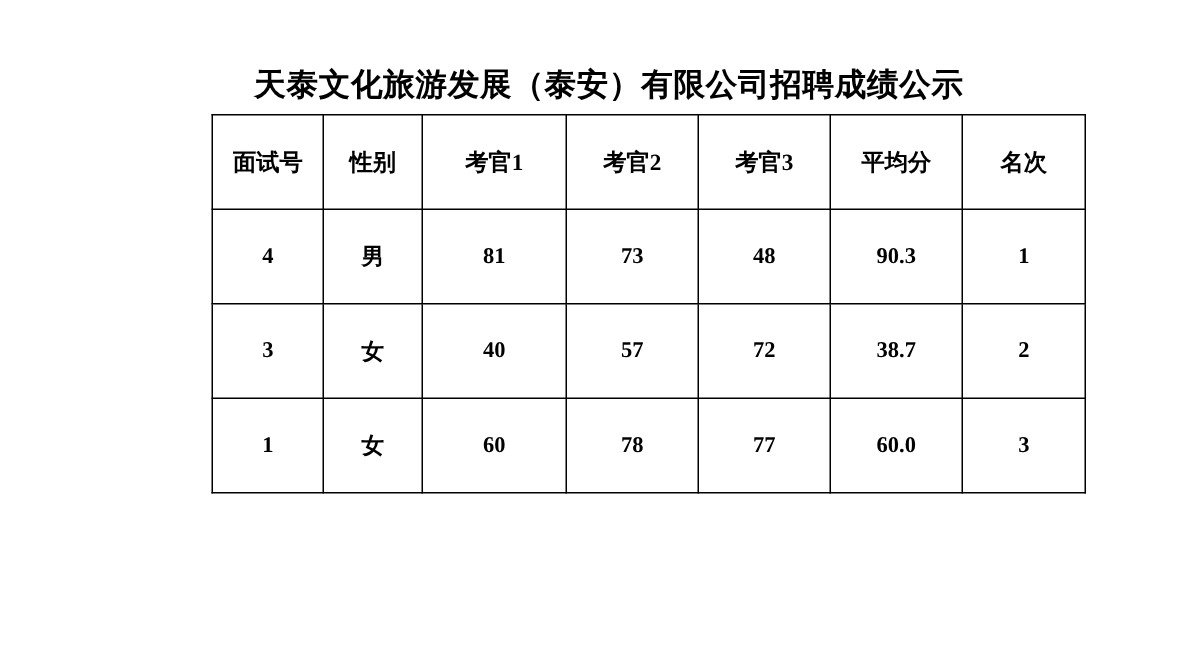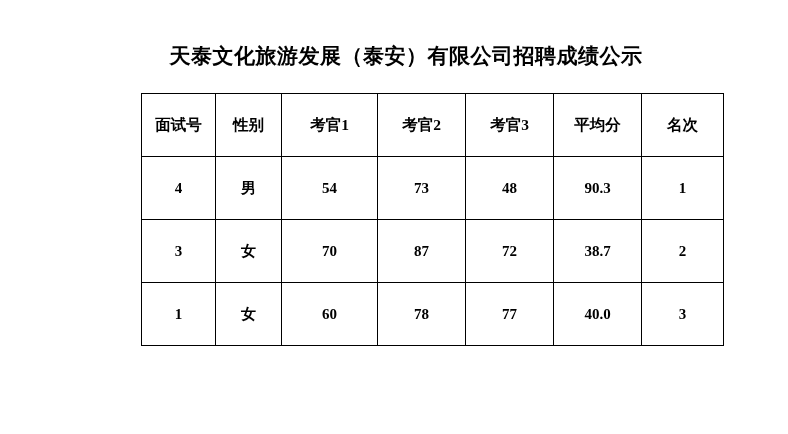--- a/index.html
+++ b/index.html
@@ -26,21 +26,21 @@
     left: 12px;
     width: 788px;
     text-align: center;
     font-size: 21px;
     font-weight: bold;
     letter-spacing: 0.5px;
     color: #000000;
   }
   .table-wrap {
     position: absolute;
-    top: 93px;
+    top: 76px;
     left: 104px;
     width: 582px;
     padding-left: 37px;
   }
   table.score-table {
     border-collapse: collapse;
     width: 582px;
     table-layout: fixed;
   }
   table.score-table td,
@@ -94,41 +94,41 @@
           <th>考官2</th>
           <th>考官3</th>
           <th>平均分</th>
           <th>名次</th>
         </tr>
       </thead>
       <tbody>
         <tr>
           <td>4</td>
           <td>男</td>
-          <td>54</td>
+          <td>81</td>
           <td>73</td>
           <td>48</td>
           <td>90.3</td>
           <td>1</td>
         </tr>
         <tr>
           <td>3</td>
           <td>女</td>
-          <td>70</td>
-          <td>87</td>
+          <td>40</td>
+          <td>57</td>
           <td>72</td>
           <td>38.7</td>
           <td>2</td>
         </tr>
         <tr>
           <td>1</td>
           <td>女</td>
           <td>60</td>
           <td>78</td>
           <td>77</td>
-          <td>40.0</td>
+          <td>60.0</td>
           <td>3</td>
         </tr>
       </tbody>
     </table>
   </div>
 
 </div>
 
 </body></html>

